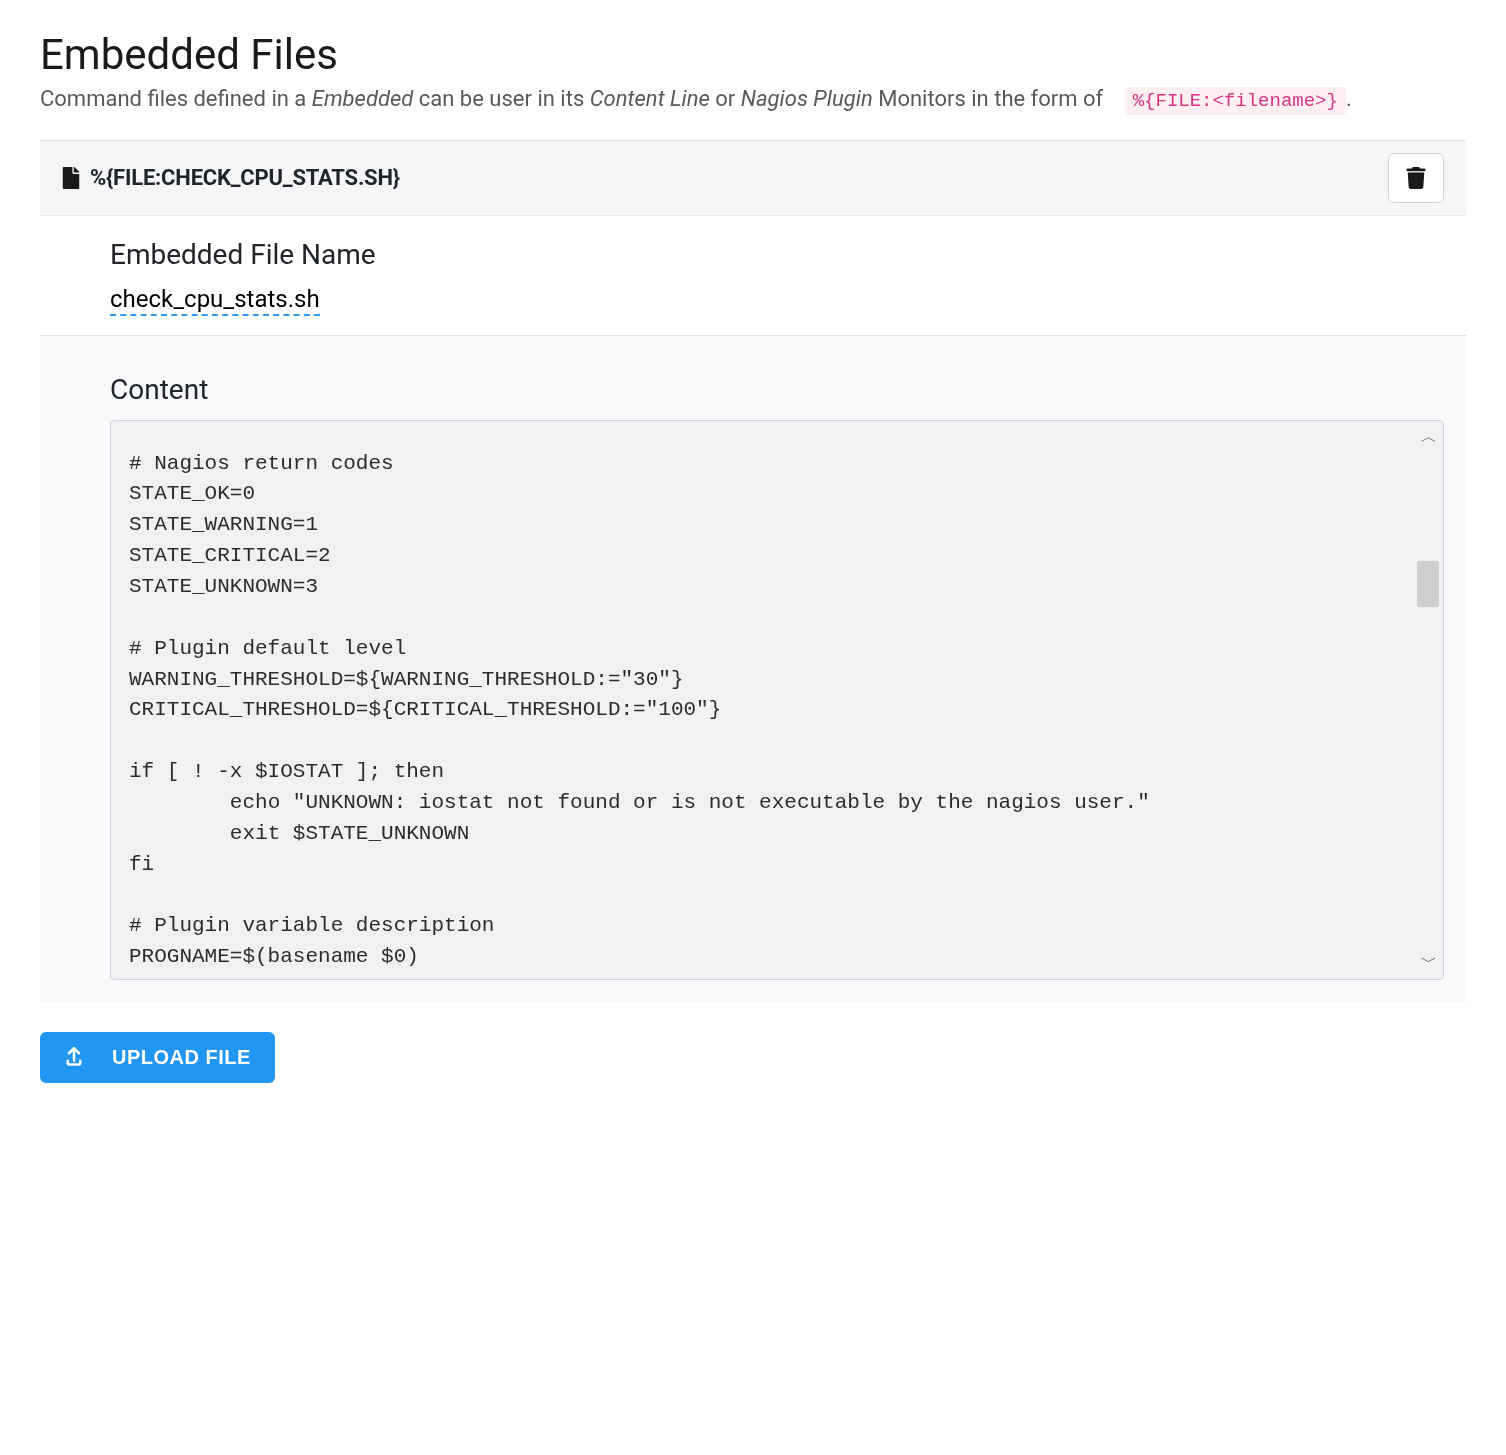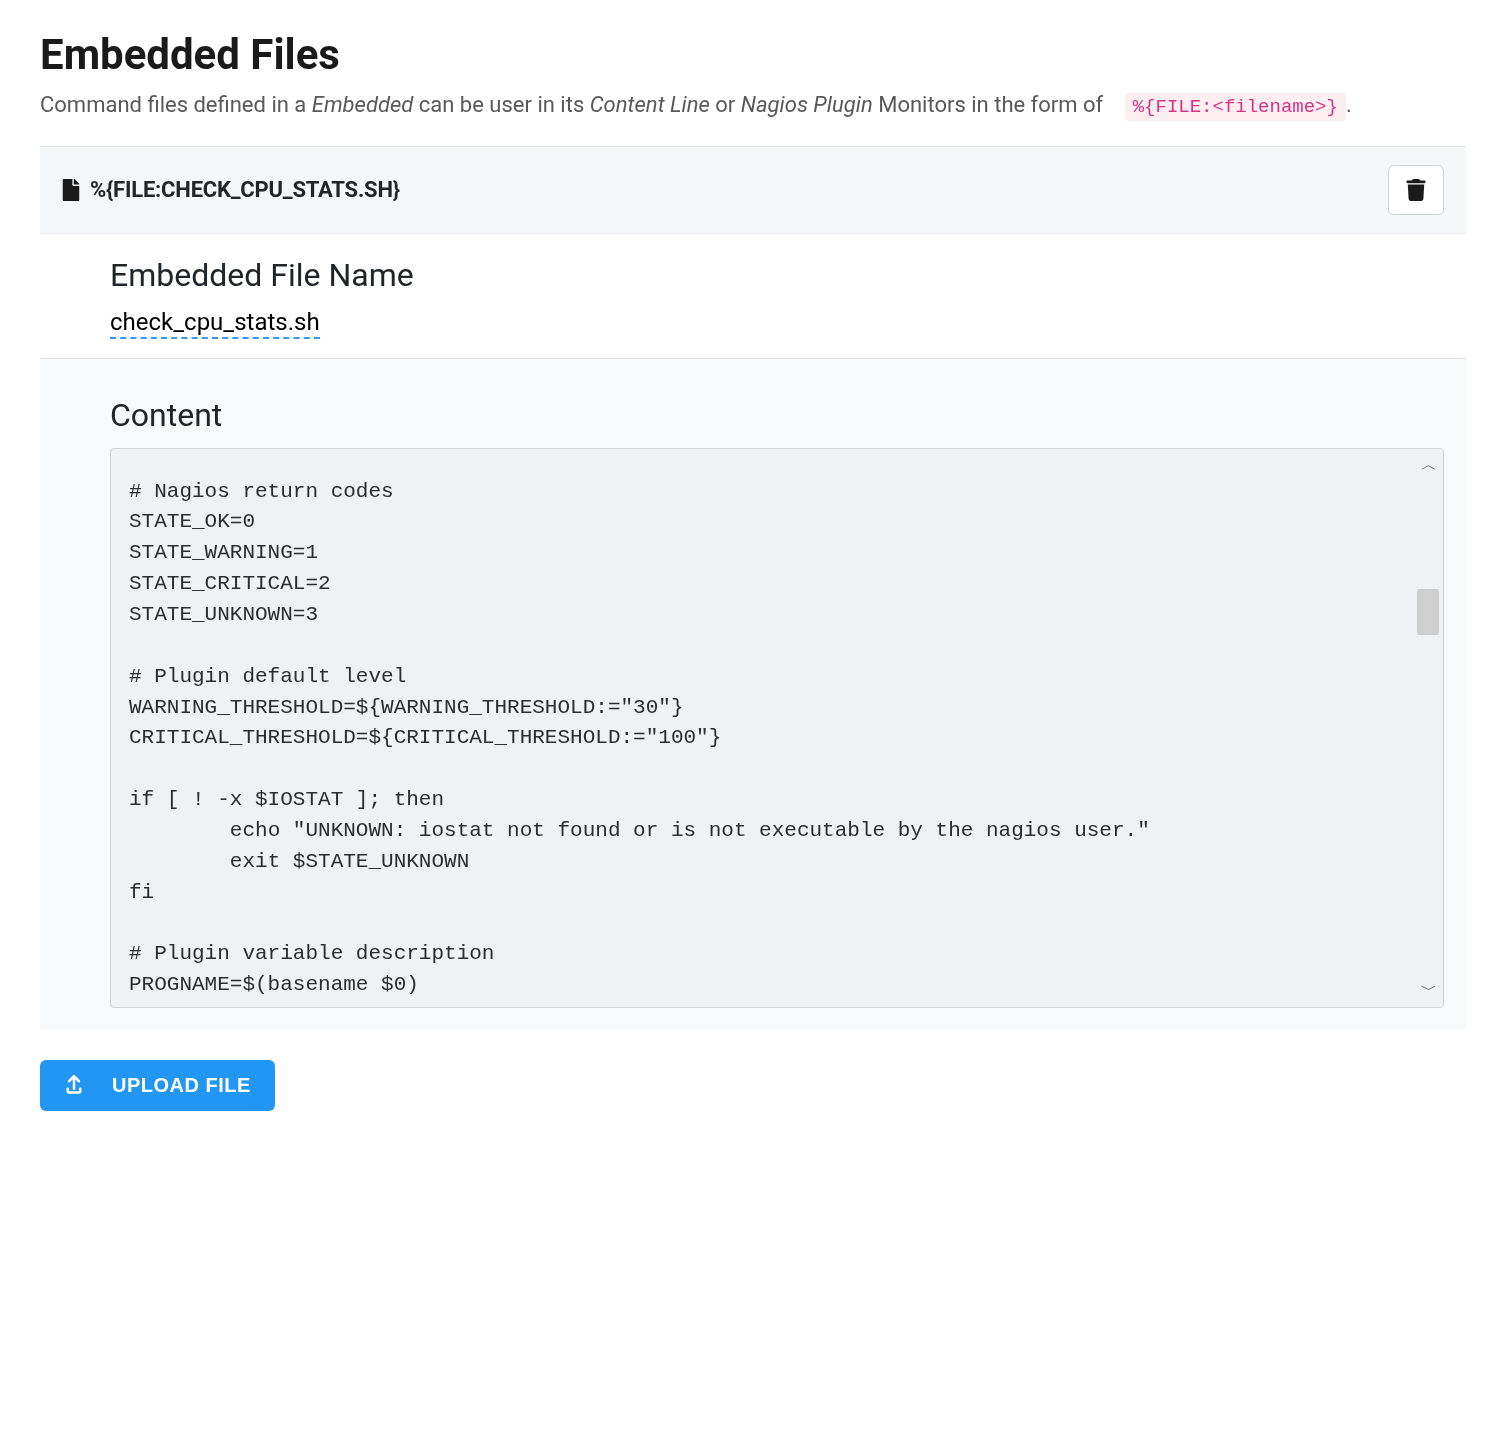--- a/index.html
+++ b/index.html
@@ -5,23 +5,23 @@
 * { box-sizing: border-box; margin: 0; padding: 0; }
 body {
   font-family: -apple-system, BlinkMacSystemFont, "Segoe UI", Roboto, "Helvetica Neue", Arial, sans-serif;
   background: #fff;
   color: #212529;
   padding: 30px 40px;
   width: 1506px;
 }
 h1 {
   font-size: 42px;
-  font-weight: 700;
+  font-weight: 400;
   color: #1a1a1a;
-  margin-bottom: 10px;
+  margin-bottom: 4px;
 }
 .description {
   font-size: 22px;
   color: #595959;
   line-height: 1.45;
   margin-bottom: 24px;
 }
 .description em { font-style: italic; }
 .code-inline {
   font-family: "SFMono-Regular", Consolas, "Liberation Mono", Menlo, monospace;
@@ -33,21 +33,21 @@
   margin-left: 16px;
 }
 .panel {
   border-top: 1px solid #dee2e6;
 }
 .panel-header {
   background: #f5f6f7;
   display: flex;
   align-items: center;
   justify-content: space-between;
-  padding: 18px 22px;
+  padding: 12px 22px;
   border-bottom: 1px solid #e9ecef;
 }
 .panel-header-left {
   display: flex;
   align-items: center;
   gap: 10px;
 }
 .panel-title {
   font-size: 22px;
   font-weight: 700;
@@ -64,21 +64,21 @@
   align-items: center;
   justify-content: center;
   cursor: pointer;
 }
 .delete-btn svg { width: 20px; height: 22px; fill: #1a1a1a; }
 .section {
   padding: 22px 0 22px 70px;
 }
 .section-border { border-bottom: 1px solid #dee2e6; }
 .section-label {
-  font-size: 32px;
+  font-size: 28px;
   color: #212529;
   margin-bottom: 14px;
   font-weight: 400;
 }
 .filename-link {
   color: #000000;
   font-size: 24px;
   text-decoration: none;
   border-bottom: 2px dashed #3498f3;
   padding-bottom: 1px;

